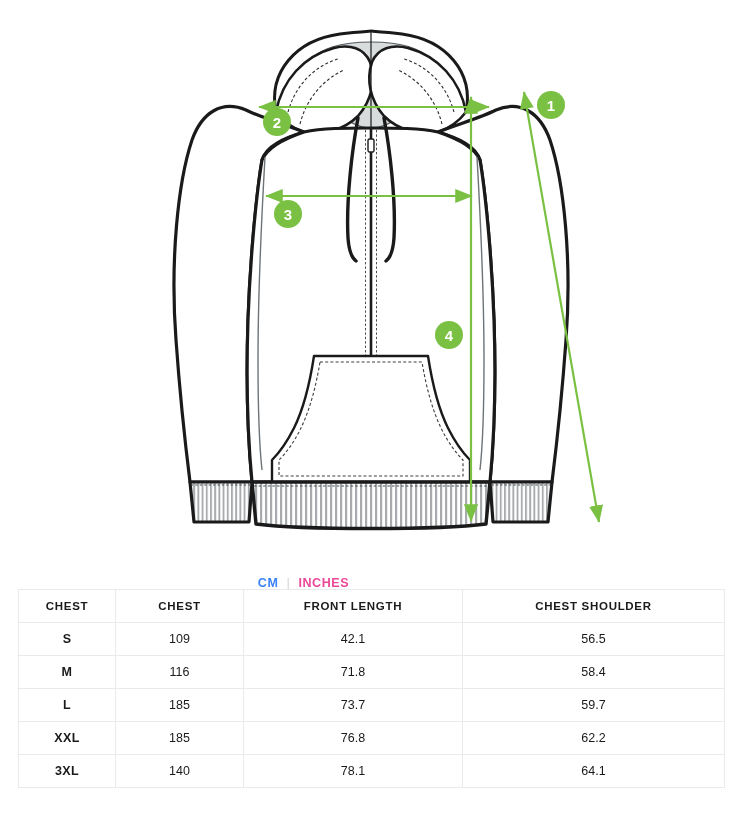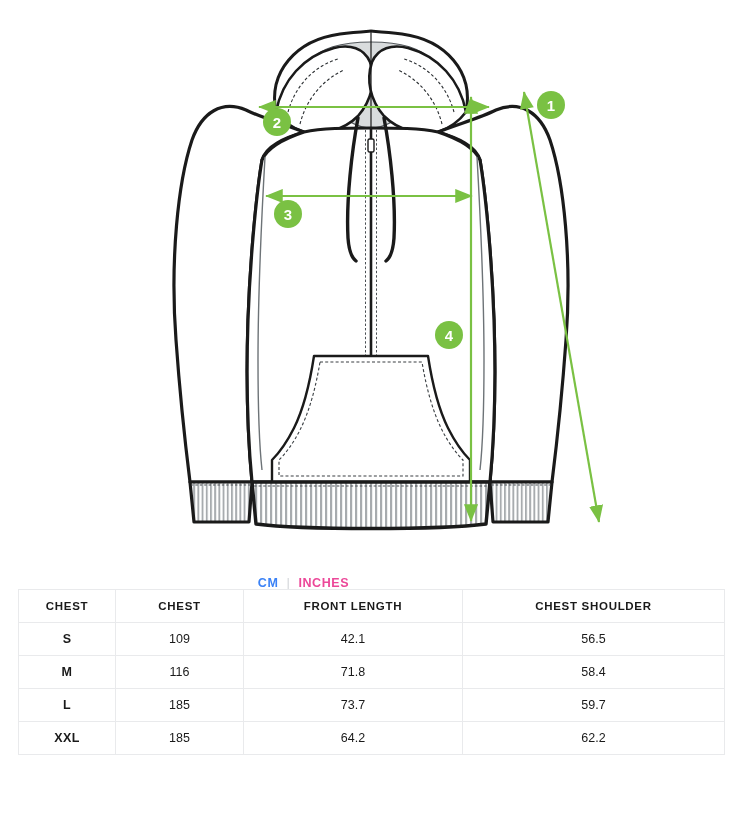--- a/index.html
+++ b/index.html
@@ -312,20 +312,26 @@
         </tr>
         <tr>
           <td class="size-cell">L</td>
           <td class="val-cell">185</td>
           <td class="val-cell">73.7</td>
           <td class="val-cell">59.7</td>
         </tr>
         <tr>
           <td class="size-cell">XXL</td>
           <td class="val-cell">185</td>
-          <td class="val-cell">64.2</td>
+          <td class="val-cell">76.8</td>
           <td class="val-cell">62.2</td>
+        </tr>
+        <tr>
+          <td class="size-cell">3XL</td>
+          <td class="val-cell">140</td>
+          <td class="val-cell">78.1</td>
+          <td class="val-cell">64.1</td>
         </tr>
       </tbody>
     </table>
   </div>
 
 </div>
 
 </body></html>

